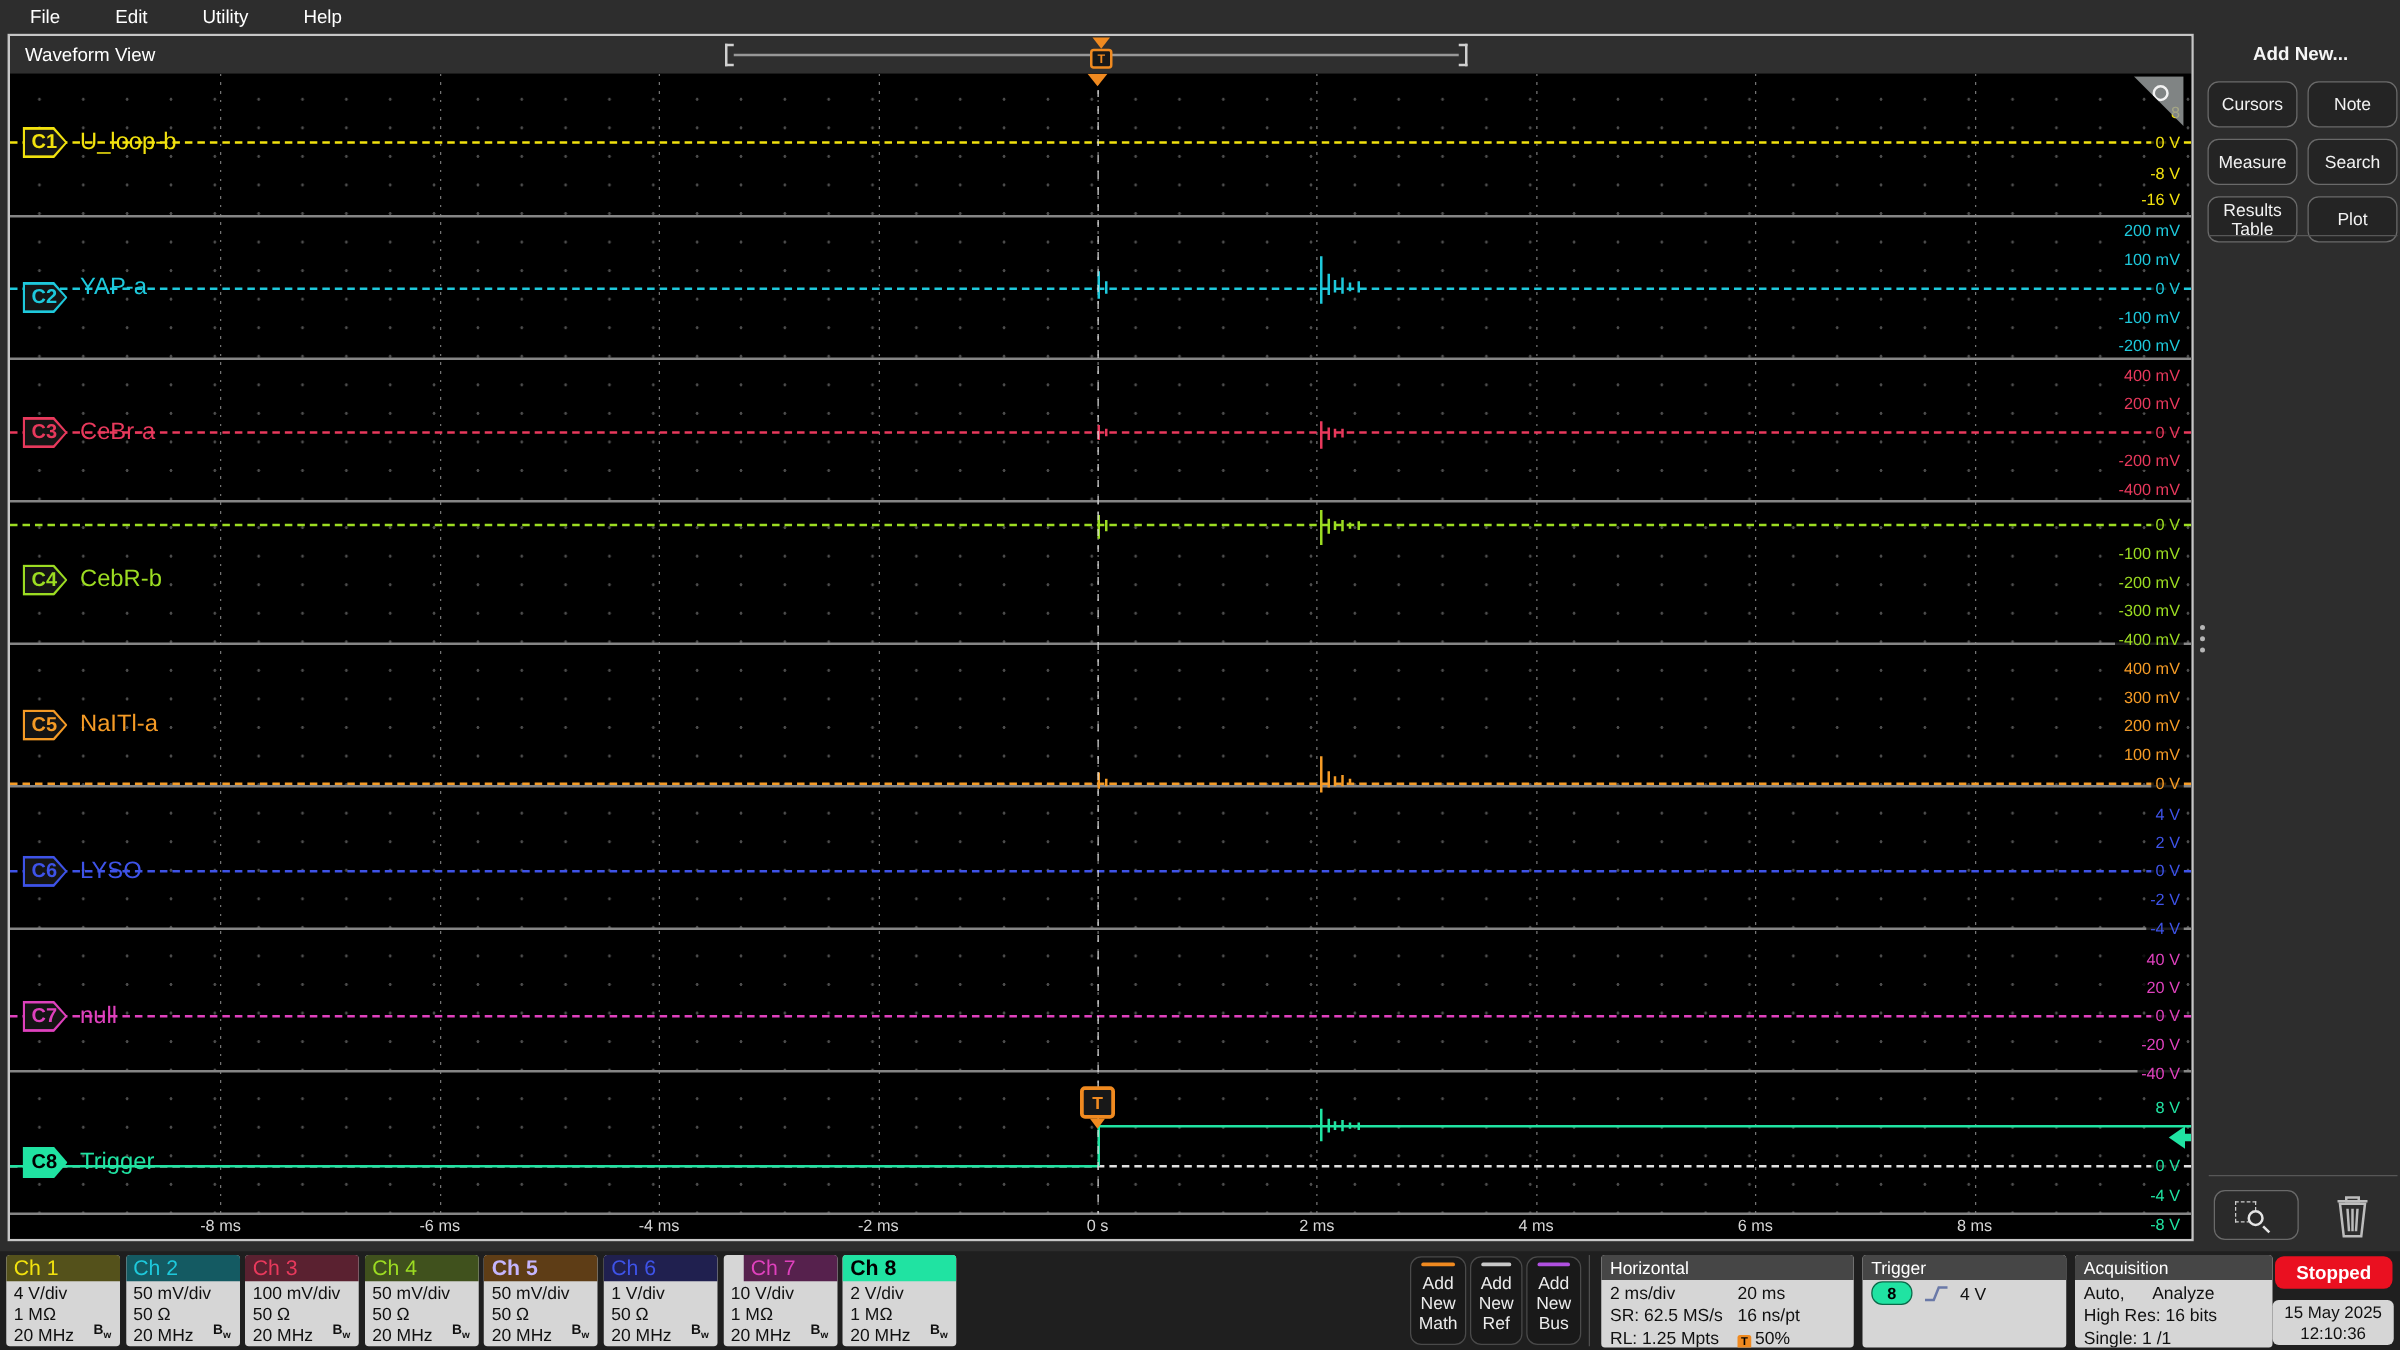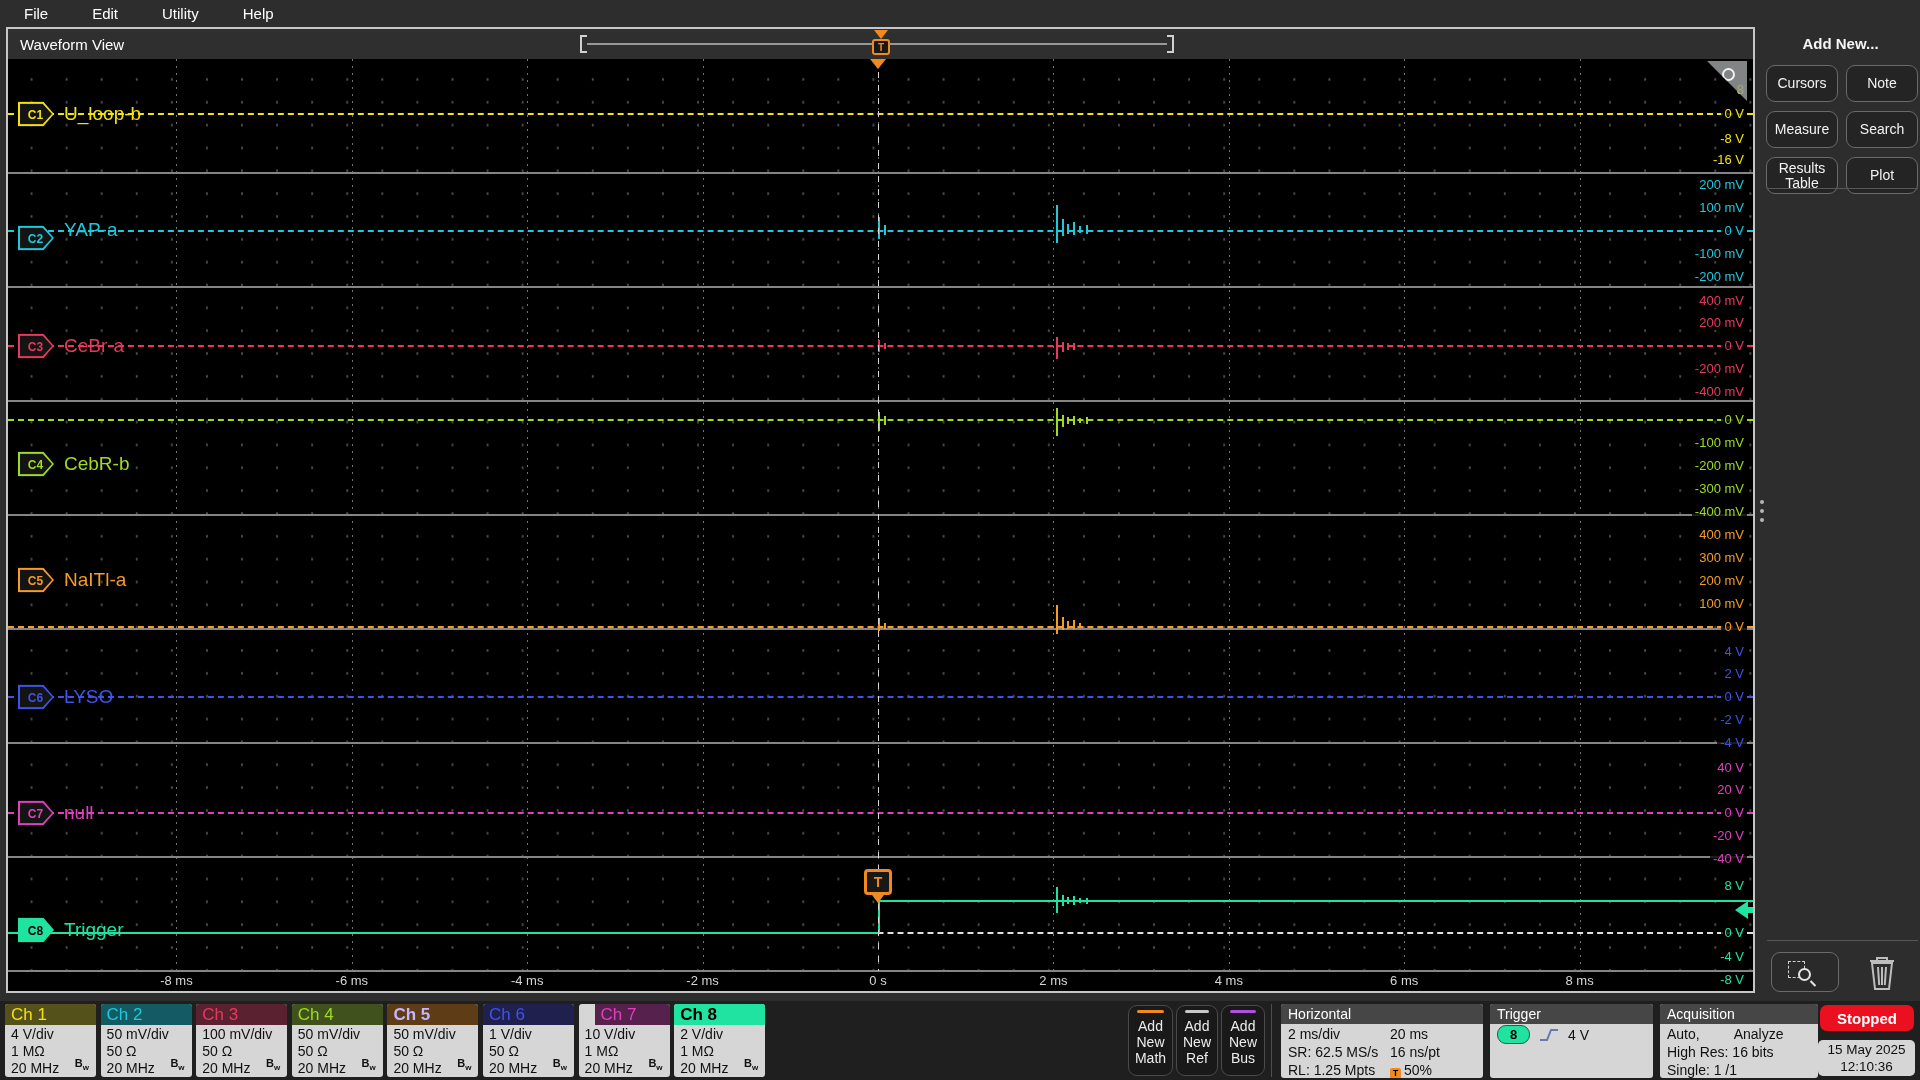--- a/index.html
+++ b/index.html
@@ -25,21 +25,21 @@
   .ov-box{position:absolute;left:864px;top:10px;width:14px;height:12px;background:#181818;border:2px solid #f08a20;border-radius:3px;color:#f08a20;font-size:10px;font-weight:bold;display:flex;align-items:center;justify-content:center;}
   .graticule{position:absolute;left:0;top:30px;width:1745px;height:932px;background:#000;overflow:hidden;
     background-image:radial-gradient(circle,rgba(255,255,255,0.30) 1px,transparent 1.4px);
     background-size:35.08px 22.85px;background-position:6px 9px;}
   .vgrid{position:absolute;top:0;height:912px;width:1px;background-image:repeating-linear-gradient(to bottom,rgba(255,255,255,.45) 0 2px,transparent 2px 7px);}
   .hdiv{position:absolute;left:0;width:100%;height:2px;background:#858585;}
   .trace{position:absolute;left:0;width:1745px;height:0;}
   .tick{position:absolute;right:6px;font-size:13px;transform:translateY(-50%);background:rgba(0,0,0,.78);padding:0 3px;line-height:14px;text-align:right;}
   .tlabel{position:absolute;transform:translateX(-50%);font-size:13px;color:#d6d6d6;top:914px;}
   .cbadge{position:absolute;left:10px;width:36px;height:25px;transform:translateY(-50%);clip-path:polygon(0 0,70% 0,100% 50%,70% 100%,0 100%);}
-  .cbin{position:absolute;inset:2px;clip-path:polygon(0 0,70% 0,100% 50%,70% 100%,0 100%);display:flex;align-items:center;justify-content:center;padding-right:1px;box-sizing:border-box;font-size:12px;font-weight:bold;text-align:right;}
+  .cbin{position:absolute;inset:2px;clip-path:polygon(0 0,70% 0,100% 50%,70% 100%,0 100%);display:flex;align-items:center;justify-content:center;padding-right:1px;box-sizing:border-box;font-size:16px;font-weight:bold;text-align:right;}
   .cname{position:absolute;left:56px;transform:translateY(-50%);font-size:19px;}
   .spike{position:absolute;width:2px;}
   .trig-vline{position:absolute;top:0;height:912px;width:1px;background-image:repeating-linear-gradient(to bottom,#d8d8d8 0 6px,transparent 6px 13px);z-index:6;}
   .grat-tri{position:absolute;top:0;width:0;height:0;border-left:8px solid transparent;border-right:8px solid transparent;border-top:10px solid #f08a20;z-index:7;}
   .trig-badge{position:absolute;width:22px;height:20px;border:3px solid #f08a20;border-radius:4px;background:#181818;color:#f08a20;font-size:14px;font-weight:bold;display:flex;align-items:center;justify-content:center;z-index:7;}
   .trig-tip{position:absolute;width:0;height:0;border-left:6px solid transparent;border-right:6px solid transparent;border-top:8px solid #f08a20;z-index:7;}
   .lvl-arrow{position:absolute;right:5px;width:0;height:0;border-top:9px solid transparent;border-bottom:9px solid transparent;border-right:13px solid #20e3a2;transform:translateY(-50%);z-index:6;}
   .lvl-tail{position:absolute;right:0;width:6px;height:6px;background:#20e3a2;transform:translateY(-50%);z-index:6;}
   .corner-zoom{position:absolute;top:2px;right:6px;width:40px;height:40px;clip-path:polygon(0 0,100% 0,100% 100%);background:rgba(150,155,155,.85);z-index:8;}
   .cz-circle{position:absolute;top:7px;right:12px;width:9px;height:9px;border:2px solid #f2f2f2;border-radius:50%;}
@@ -68,21 +68,21 @@
   .addbtn .strip{position:absolute;top:4px;left:8px;right:8px;height:3px;border-radius:2px;}
   .vsep{position:absolute;left:1271px;top:3px;height:73px;width:1px;background:#4e4e4e;}
   .panel{position:absolute;top:3px;background:#d6d6d6;border-radius:3px;overflow:hidden;color:#101010;}
   .panel .phd{background:#464646;color:#fff;font-size:14px;height:20px;padding-left:7px;display:flex;align-items:center;}
   .panel .pbd{font-size:14px;line-height:18px;padding:1px 6px 0 7px;}
   .hrow{display:flex;}
   .hrow .c1{width:102px;}
   .tchip{display:inline-block;width:11px;height:11px;background:#f08a20;color:#000;font-size:9px;font-weight:bold;text-align:center;line-height:11px;border-radius:2px;margin-right:3px;vertical-align:-1px;}
   .trigrow{display:flex;align-items:center;gap:9px;padding-top:7px;}
   .trig-pill{width:31px;height:17px;background:#20e3a2;border:1px solid #0a6a4a;border-radius:9px;color:#000;font-size:13px;font-weight:bold;display:flex;align-items:center;justify-content:center;}
-  .acq1{display:flex;gap:34px;}
+  .acq1{display:flex;gap:22px;}
   .stopped{position:absolute;left:1820px;top:4px;width:94px;height:26px;background:#ea1020;color:#fff;font-weight:bold;font-size:15px;border-radius:7px;display:flex;align-items:center;justify-content:center;}
   .dtbox{position:absolute;left:1818px;top:39px;width:97px;height:36px;background:#d6d6d6;border-radius:5px;color:#101010;font-size:13.5px;text-align:center;line-height:17px;padding-top:1px;box-sizing:border-box;}
 </style>
 </head>
 <body>
 
 <div class="menubar">
   <span class="menu-item">File</span>
   <span class="menu-item">Edit</span>
   <span class="menu-item">Utility</span>

